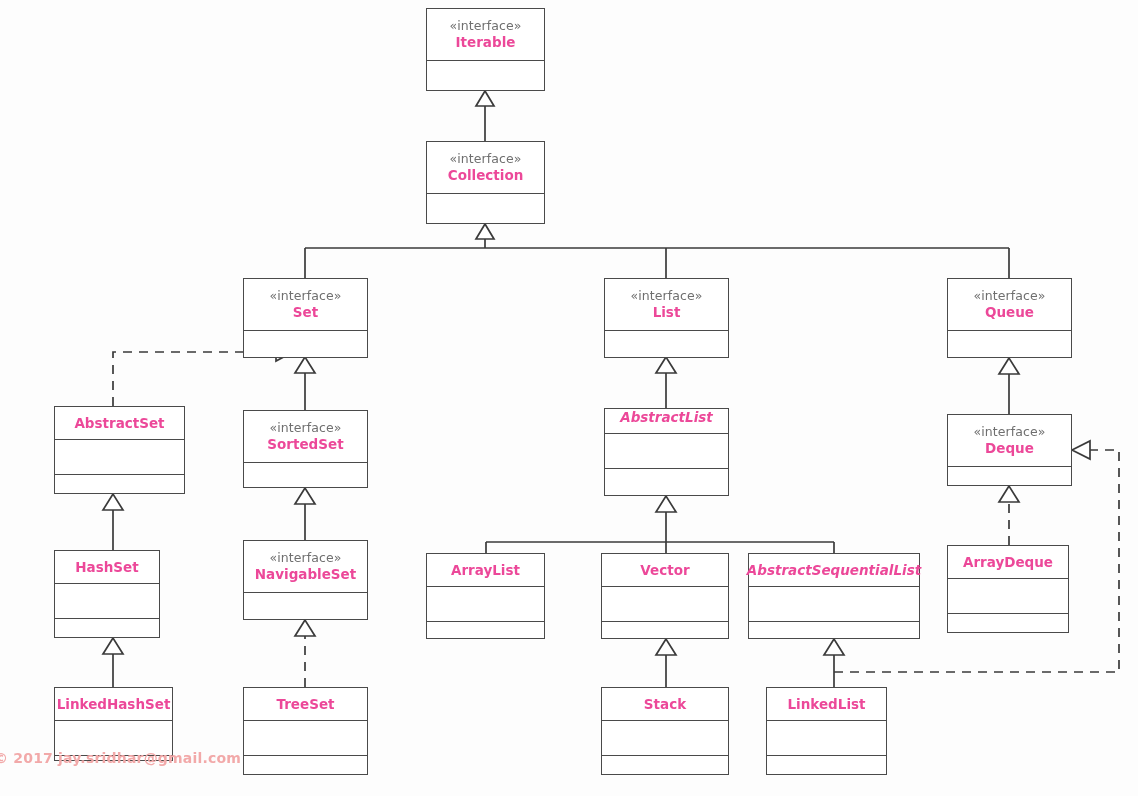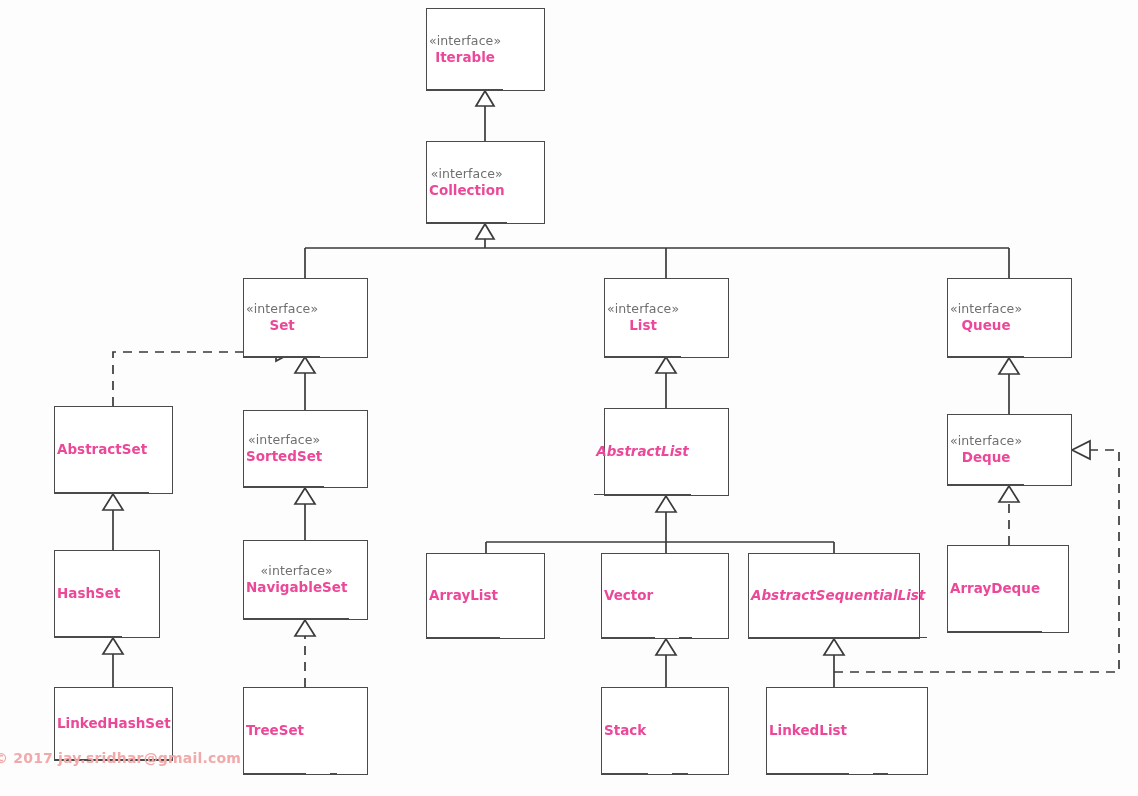--- a/index.html
+++ b/index.html
@@ -24,21 +24,21 @@
     width: 1138px;
     height: 796px;
     pointer-events: none;
   }
   .uml-box {
     position: absolute;
     box-sizing: border-box;
     border: 1.6px solid #4a4a4a;
     background: #ffffff;
     display: flex;
-    flex-direction: row;
+    flex-direction: column;
     gap: 24px;
   }
   .uml-head {
     box-sizing: border-box;
     border-bottom: 1.6px solid #4a4a4a;
     display: flex;
     flex-direction: column;
     align-items: center;
     justify-content: center;
     padding: 3px 2px;
@@ -209,21 +209,21 @@
   </div>
 
   <div class="uml-box" style="left:947px; top:278px; width:125px; height:80px;">
     <div class="uml-head tall">
       <div class="stereotype">«interface»</div>
       <div class="cls-name">Queue</div>
     </div>
     <div class="uml-sec"></div>
   </div>
 
-  <div class="uml-box" style="left:54px; top:406px; width:119px; height:88px;">
+  <div class="uml-box" style="left:54px; top:406px; width:131px; height:88px;">
     <div class="uml-head short">
       <div class="cls-name">AbstractSet</div>
     </div>
     <div class="uml-sec"></div>
     <div class="uml-sec"></div>
   </div>
 
   <div class="uml-box" style="left:243px; top:410px; width:125px; height:78px;">
     <div class="uml-head tall">
       <div class="stereotype">«interface»</div>
@@ -313,21 +313,21 @@
   </div>
 
   <div class="uml-box" style="left:601px; top:687px; width:128px; height:88px;">
     <div class="uml-head short">
       <div class="cls-name">Stack</div>
     </div>
     <div class="uml-sec"></div>
     <div class="uml-sec"></div>
   </div>
 
-  <div class="uml-box" style="left:766px; top:687px; width:162px; height:88px;">
+  <div class="uml-box" style="left:766px; top:687px; width:121px; height:88px;">
     <div class="uml-head short">
       <div class="cls-name">LinkedList</div>
     </div>
     <div class="uml-sec"></div>
     <div class="uml-sec"></div>
   </div>
 
   <div class="watermark">© 2017 jay.sridhar@gmail.com</div>
 
 </div>

